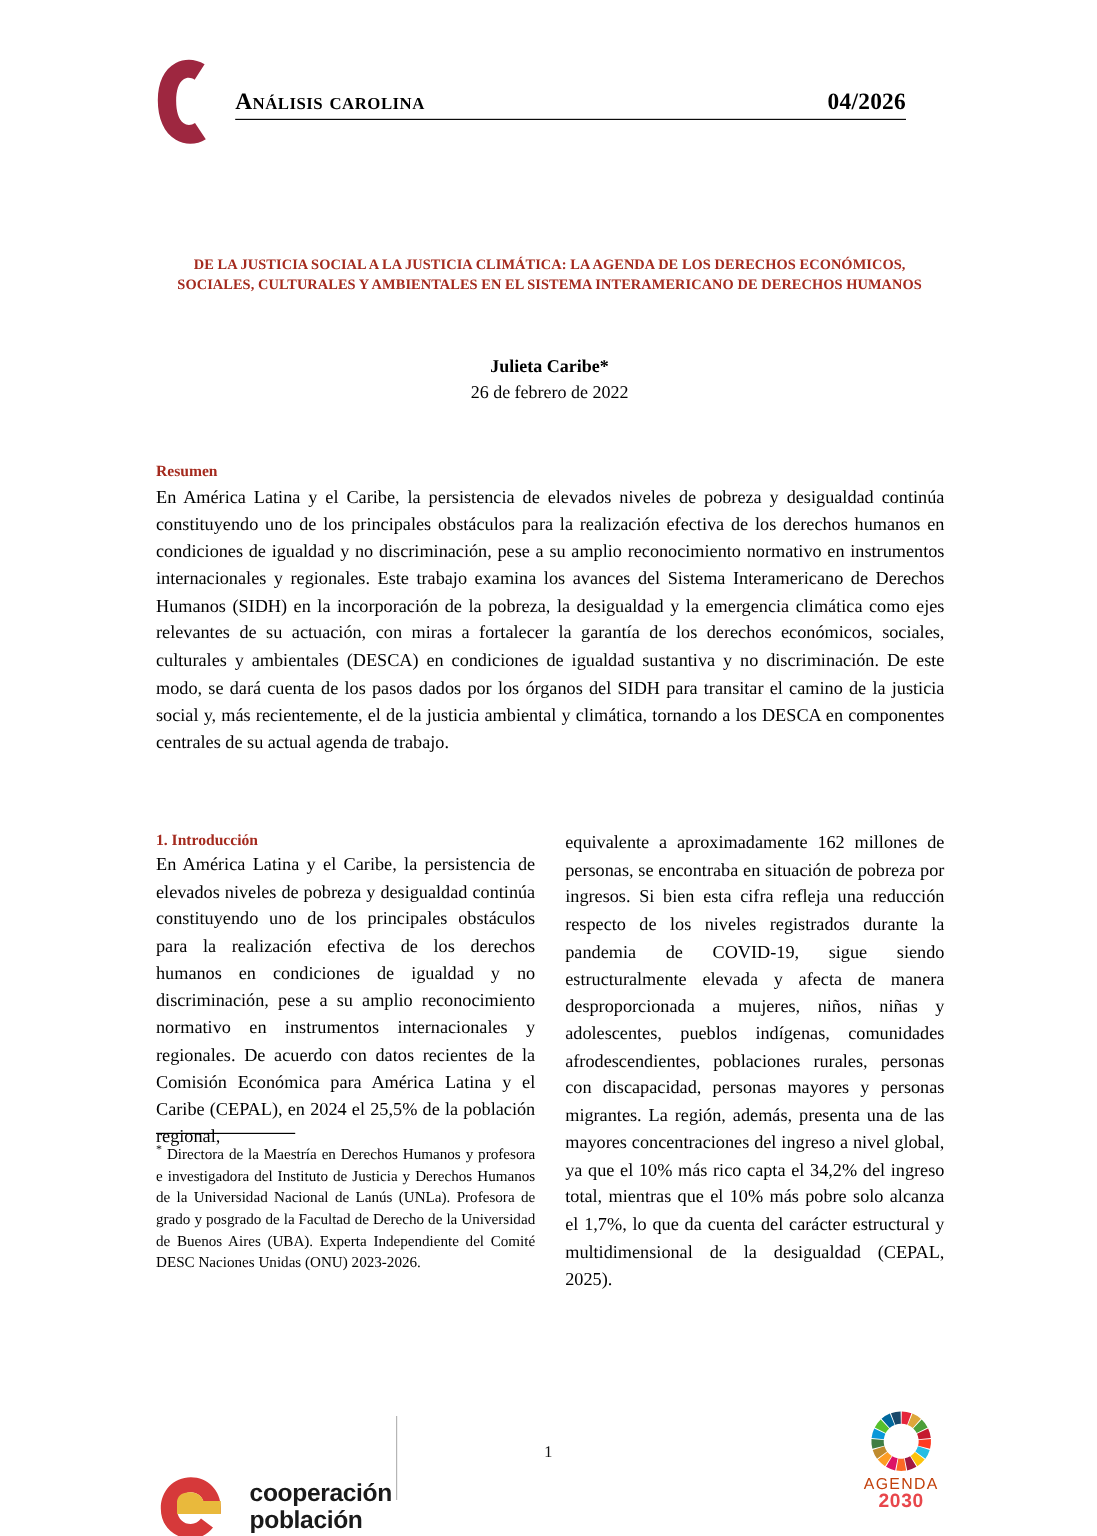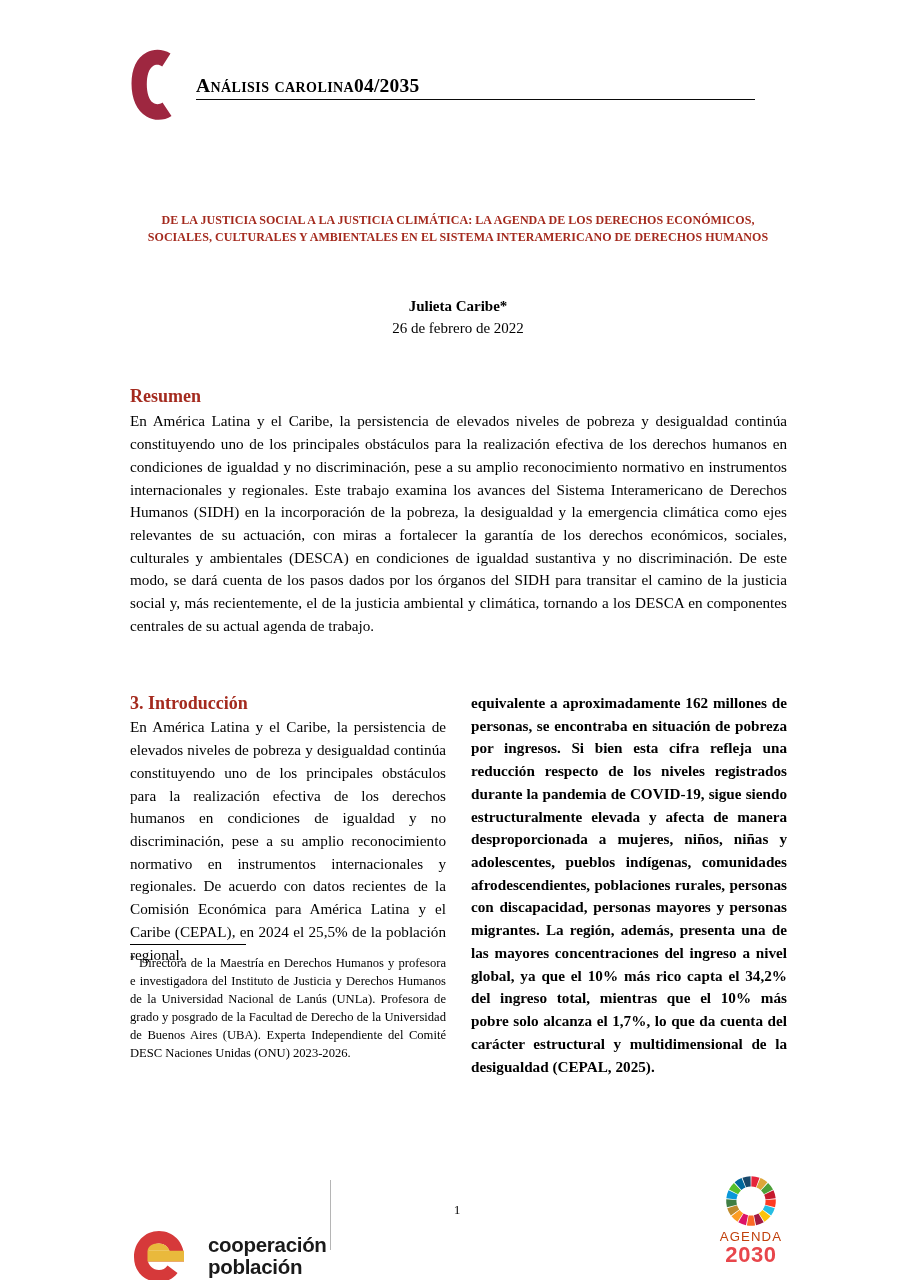--- a/index.html
+++ b/index.html
@@ -39,20 +39,21 @@
   }
   .brand-c svg { display: block; }
 
   .masthead-bar {
     position: absolute;
     left: 196px;
     top: 76px;
     width: 559px;
     display: flex;
     align-items: baseline;
+    justify-content: space-between;
     border-bottom: 1.6px solid #0a0a0a;
     padding-bottom: 3px;
   }
   .masthead-title {
     font-size: 19.5px;
     font-weight: bold;
     letter-spacing: 0.4px;
     font-variant: small-caps;
     text-transform: lowercase;
     line-height: 1;
@@ -92,41 +93,41 @@
   
   .abstract {
     position: absolute;
     left: 130px;
     top: 385px;
     width: 657px;
   }
   .section-head {
     color: #a42a1e;
     font-weight: bold;
-    font-size: 18px;
+    font-size: 13px;
     margin: 0 0 2px 0;
     line-height: 1.3;
   }
   .abstract-body {
     font-size: 15.2px;
     line-height: 1.495;
     text-align: justify;
     text-justify: inter-word;
     hyphens: manual;
     margin: 0;
   }
 
   
   .col {
     position: absolute;
     top: 692px;
     width: 316px;
   }
   .col-left  { left: 130px; }
-  .col-right { left: 471px; font-weight: bold; }
+  .col-right { left: 471px; }
 
   .col-body {
     font-size: 15.2px;
     line-height: 1.495;
     text-align: justify;
     text-justify: inter-word;
     hyphens: manual;
     margin: 0;
   }
   .col-left .section-head { margin-bottom: 1px; }
@@ -211,21 +212,21 @@
   .agenda-word {
     font-family: "Liberation Sans", "DejaVu Sans", sans-serif;
     font-size: 13.2px;
     letter-spacing: 1.1px;
     color: #c2410c;
     line-height: 1.15;
     margin-top: 1px;
   }
   .agenda-year {
     font-family: "Liberation Sans", "DejaVu Sans", sans-serif;
-    font-size: 22px;
+    font-size: 16px;
     font-weight: bold;
     letter-spacing: 0.6px;
     color: #e8464b;
     line-height: 1.02;
   }
 </style>
 </head>
 <body>
 
 <div class="page">
@@ -236,38 +237,38 @@
       <svg viewBox="0 0 62 78" width="62" height="78" aria-hidden="true">
         <path d="M41.5 6.5 C34 2 25 1.5 17.5 5.5 C7.5 10.8 2.5 22 2.5 36.5 C2.5 51.5 7.5 63.5 17.5 69.5
                  C25.5 74.3 35 73.8 42.5 69 L33.5 55.5 C30.5 57.6 26.8 57.8 23.8 55.6
                  C19.8 52.7 17.8 45.8 17.8 37.2 C17.8 28.6 19.8 22 23.8 19.3
                  C26.8 17.2 30.3 17.5 33.2 19.5 Z" fill="#9e2740"></path>
       </svg>
     </div>
 
     <div class="masthead-bar">
       <span class="masthead-title">Análisis Carolina</span>
-      <span class="masthead-issue">04/2035</span>
+      <span class="masthead-issue">04/2026</span>
     </div>
   </div>
 
   <div class="doc-title">DE LA JUSTICIA SOCIAL A LA JUSTICIA CLIMÁTICA: LA AGENDA DE LOS DERECHOS ECONÓMICOS, SOCIALES, CULTURALES Y AMBIENTALES EN EL SISTEMA INTERAMERICANO DE DERECHOS HUMANOS</div>
 
   <div class="byline">
     <div class="author">Julieta Caribe*</div>
     <div class="pubdate">26 de febrero de 2022</div>
   </div>
 
   <div class="abstract">
     <p class="section-head">Resumen</p>
     <p class="abstract-body">En América Latina y el Caribe, la persistencia de elevados niveles de pobreza y desigualdad continúa constituyendo uno de los principales obstáculos para la realización efectiva de los derechos humanos en condiciones de igualdad y no discriminación, pese a su amplio reconocimiento normativo en instrumentos internacionales y regionales. Este trabajo examina los avances del Sistema Interamericano de Derechos Humanos (SIDH) en la incorporación de la pobreza, la desigualdad y la emergencia climática como ejes relevantes de su actuación, con miras a fortalecer la garantía de los derechos económicos, sociales, culturales y ambientales (DESCA) en condiciones de igualdad sustantiva y no discriminación. De este modo, se dará cuenta de los pasos dados por los órganos del SIDH para transitar el camino de la justicia social y, más recientemente, el de la justicia ambiental y climática, tornando a los DESCA en componentes centrales de su actual agenda de trabajo.</p>
   </div>
 
   <div class="col col-left">
-    <p class="section-head">3. Introducción</p>
+    <p class="section-head">1. Introducción</p>
     <p class="col-body">En América Latina y el Caribe, la persistencia de elevados niveles de pobreza y desigualdad continúa constituyendo uno de los principales obstáculos para la realización efectiva de los derechos humanos en condiciones de igualdad y no discriminación, pese a su amplio reconocimiento normativo en instrumentos internacionales y regionales. De acuerdo con datos recientes de la Comisión Económica para América Latina y el Caribe (CEPAL), en 2024 el 25,5% de la población regional,</p>
   </div>
 
   <div class="col col-right">
     <p class="col-body">equivalente a aproximadamente 162 millones de personas, se encontraba en situación de pobreza por ingresos. Si bien esta cifra refleja una reducción respecto de los niveles registrados durante la pandemia de COVID-19, sigue siendo estructuralmente elevada y afecta de manera desproporcionada a mujeres, niños, niñas y adolescentes, pueblos indígenas, comunidades afrodescendientes, poblaciones rurales, personas con discapacidad, personas mayores y personas migrantes. La región, además, presenta una de las mayores concentraciones del ingreso a nivel global, ya que el 10% más rico capta el 34,2% del ingreso total, mientras que el 10% más pobre solo alcanza el 1,7%, lo que da cuenta del carácter estructural y multidimensional de la desigualdad (CEPAL, 2025).</p>
   </div>
 
   <div class="footnote">
     <div class="footnote-rule"></div>
     <p class="footnote-text"><span class="fn-mark">*</span> <span>Directora de la Maestría en Derechos Humanos y profesora e investigadora del Instituto de Justicia y Derechos Humanos de la Universidad Nacional de Lanús (UNLa). Profesora de grado y posgrado de la Facultad de Derecho de la Universidad de Buenos Aires (UBA). Experta Independiente del Comité DESC Naciones Unidas (ONU) 2023-2026.</span></p>

